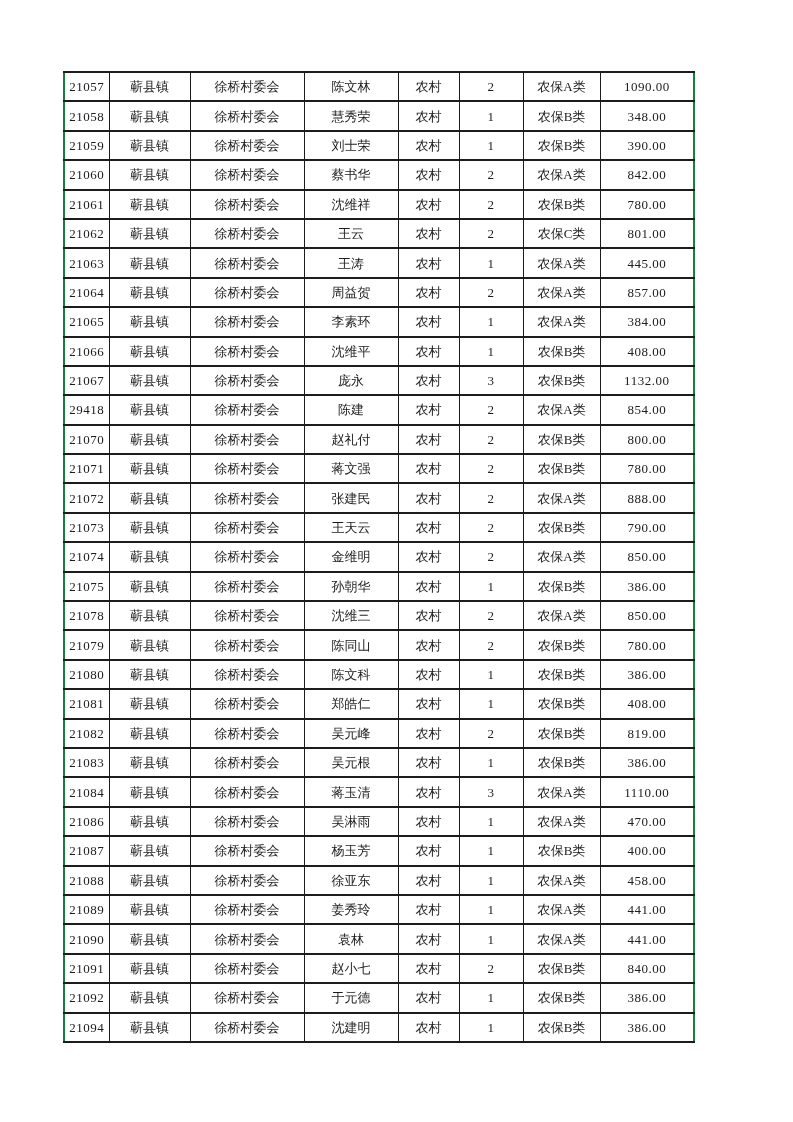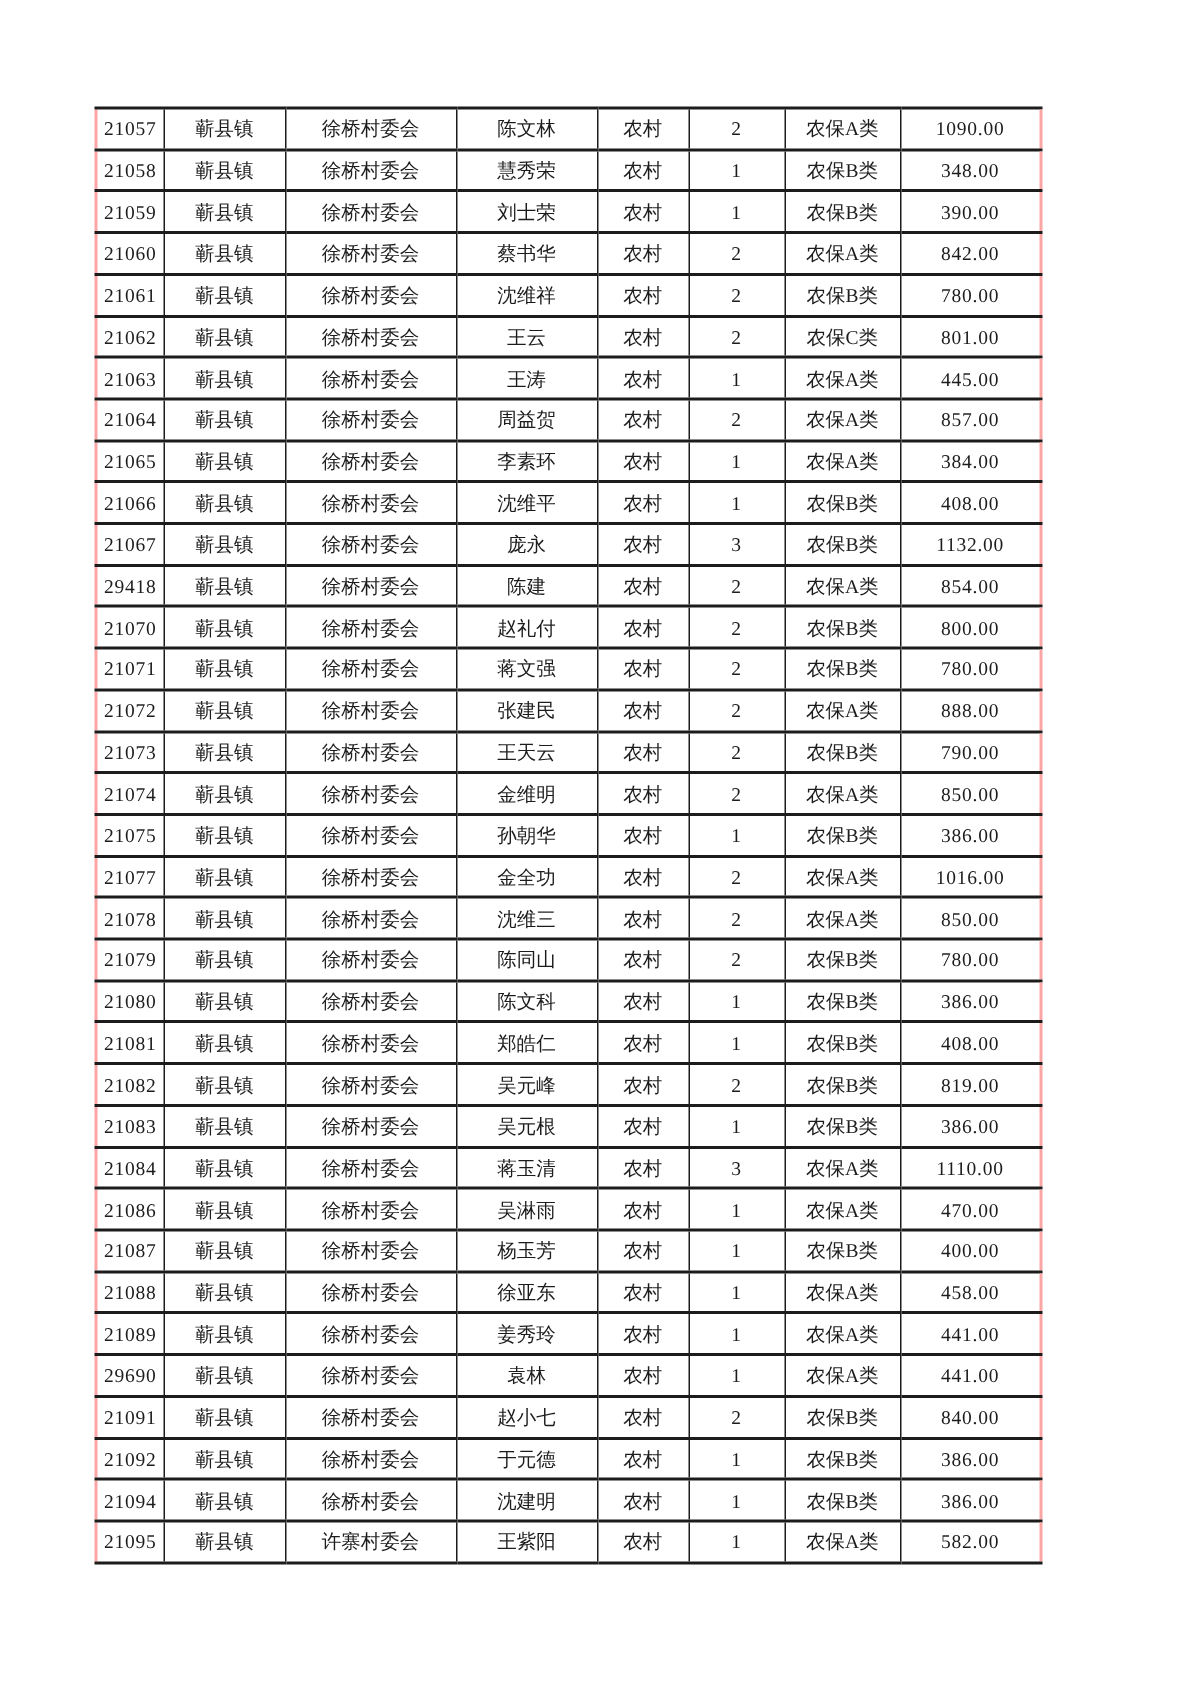--- a/index.html
+++ b/index.html
@@ -23,21 +23,21 @@
     overflow: hidden;
   }
   table.grid {
     position: absolute;
     left: 63px;
     top: 71px;
     width: 630px;
     height: 972px;
     border-collapse: collapse;
     table-layout: fixed;
-    border: 2px solid #fca5a5;
+    border: 2px solid #15803d;
   }
   table.grid td {
     border: 1px solid #1c1c1c;
     border-top-width: 2px;
     border-bottom-width: 2px;
     padding: 0;
     margin: 0;
     text-align: center;
     vertical-align: middle;
     font-size: 13px;
@@ -250,30 +250,20 @@
           <td class="c0">21075</td>
           <td class="c1">蕲县镇</td>
           <td class="c2">徐桥村委会</td>
           <td class="c3">孙朝华</td>
           <td class="c4">农村</td>
           <td class="c5">1</td>
           <td class="c6">农保B类</td>
           <td class="c7">386.00</td>
         </tr>
         <tr>
-          <td class="c0">21077</td>
-          <td class="c1">蕲县镇</td>
-          <td class="c2">徐桥村委会</td>
-          <td class="c3">金全功</td>
-          <td class="c4">农村</td>
-          <td class="c5">2</td>
-          <td class="c6">农保A类</td>
-          <td class="c7">1016.00</td>
-        </tr>
-        <tr>
           <td class="c0">21078</td>
           <td class="c1">蕲县镇</td>
           <td class="c2">徐桥村委会</td>
           <td class="c3">沈维三</td>
           <td class="c4">农村</td>
           <td class="c5">2</td>
           <td class="c6">农保A类</td>
           <td class="c7">850.00</td>
         </tr>
         <tr>
@@ -370,21 +360,21 @@
           <td class="c0">21089</td>
           <td class="c1">蕲县镇</td>
           <td class="c2">徐桥村委会</td>
           <td class="c3">姜秀玲</td>
           <td class="c4">农村</td>
           <td class="c5">1</td>
           <td class="c6">农保A类</td>
           <td class="c7">441.00</td>
         </tr>
         <tr>
-          <td class="c0">29690</td>
+          <td class="c0">21090</td>
           <td class="c1">蕲县镇</td>
           <td class="c2">徐桥村委会</td>
           <td class="c3">袁林</td>
           <td class="c4">农村</td>
           <td class="c5">1</td>
           <td class="c6">农保A类</td>
           <td class="c7">441.00</td>
         </tr>
         <tr>
           <td class="c0">21091</td>
@@ -408,26 +398,16 @@
         </tr>
         <tr>
           <td class="c0">21094</td>
           <td class="c1">蕲县镇</td>
           <td class="c2">徐桥村委会</td>
           <td class="c3">沈建明</td>
           <td class="c4">农村</td>
           <td class="c5">1</td>
           <td class="c6">农保B类</td>
           <td class="c7">386.00</td>
-        </tr>
-        <tr>
-          <td class="c0">21095</td>
-          <td class="c1">蕲县镇</td>
-          <td class="c2">许寨村委会</td>
-          <td class="c3">王紫阳</td>
-          <td class="c4">农村</td>
-          <td class="c5">1</td>
-          <td class="c6">农保A类</td>
-          <td class="c7">582.00</td>
         </tr>
       </tbody>
   </table>
 </div>
 
 </body></html>

